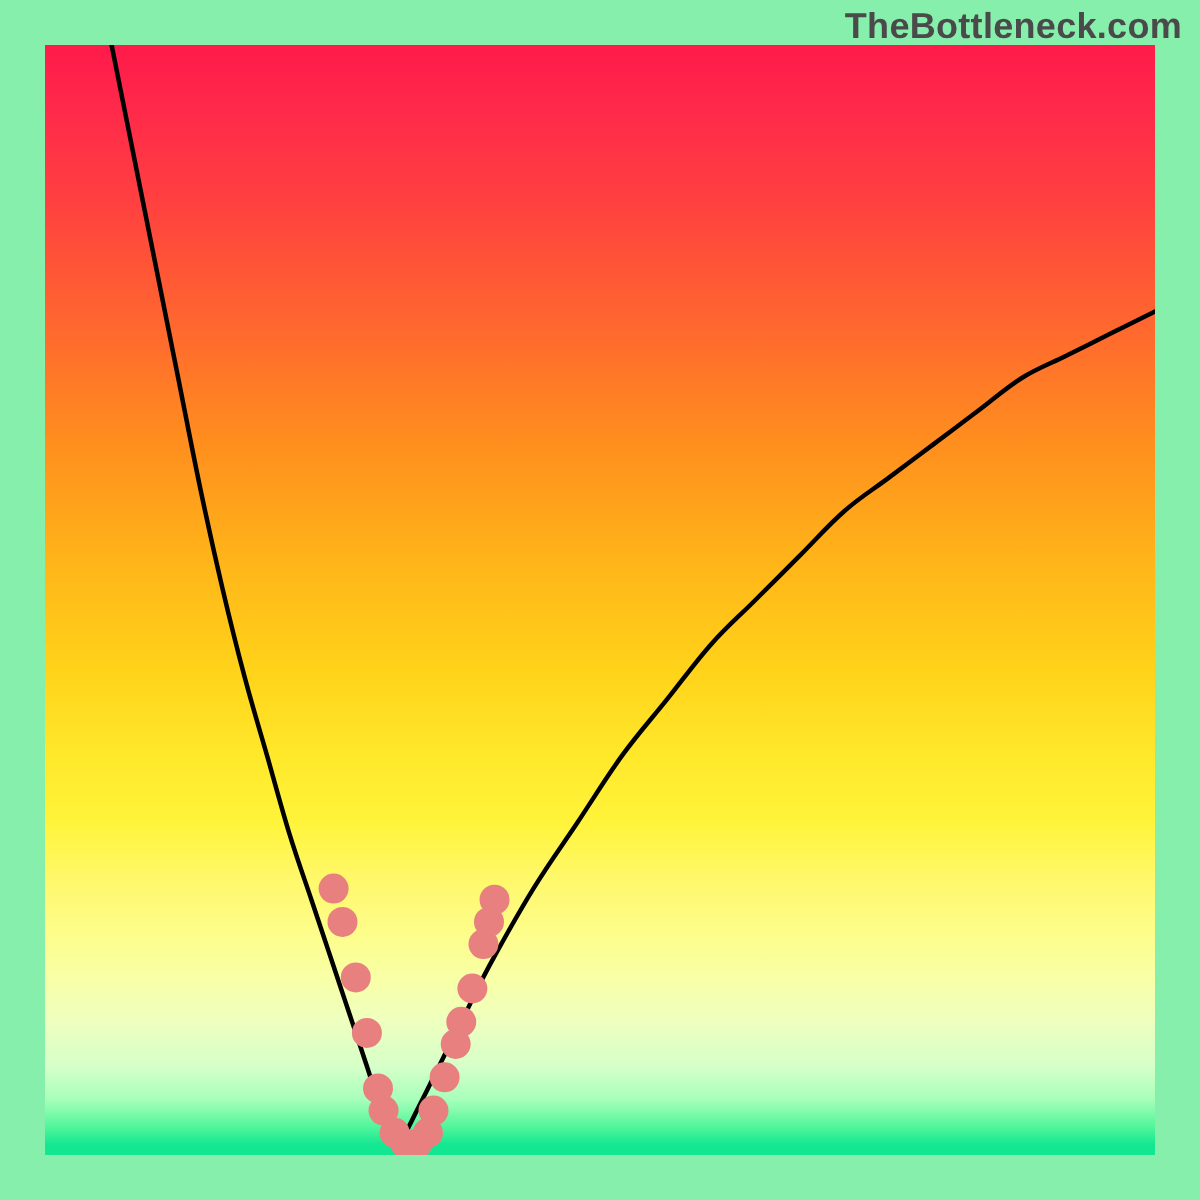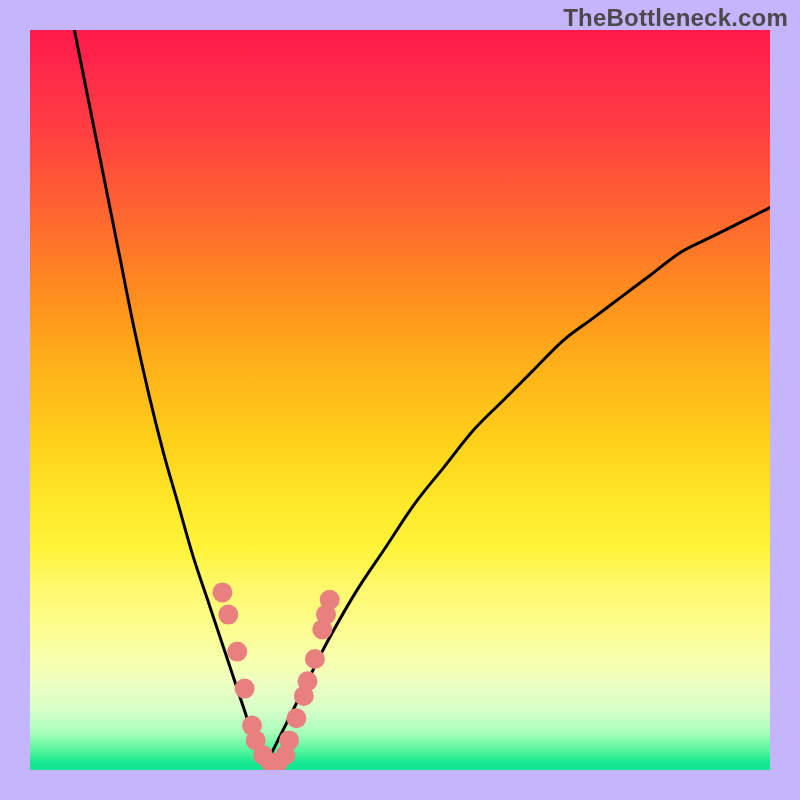--- a/index.html
+++ b/index.html
@@ -7,21 +7,21 @@
     padding: 0;
     width: 800px;
     height: 800px;
     overflow: hidden;
     font-family: Arial, Helvetica, sans-serif;
   }
   .frame {
     position: relative;
     width: 800px;
     height: 800px;
-    background: #c4b5fd;
+    background: #86efac;
     box-sizing: border-box;
   }
   .watermark {
     position: absolute;
     top: 4px;
     right: 12px;
     color: #4a4a4a;
     font-size: 24px;
     font-weight: 600;
     letter-spacing: 0.2px;

